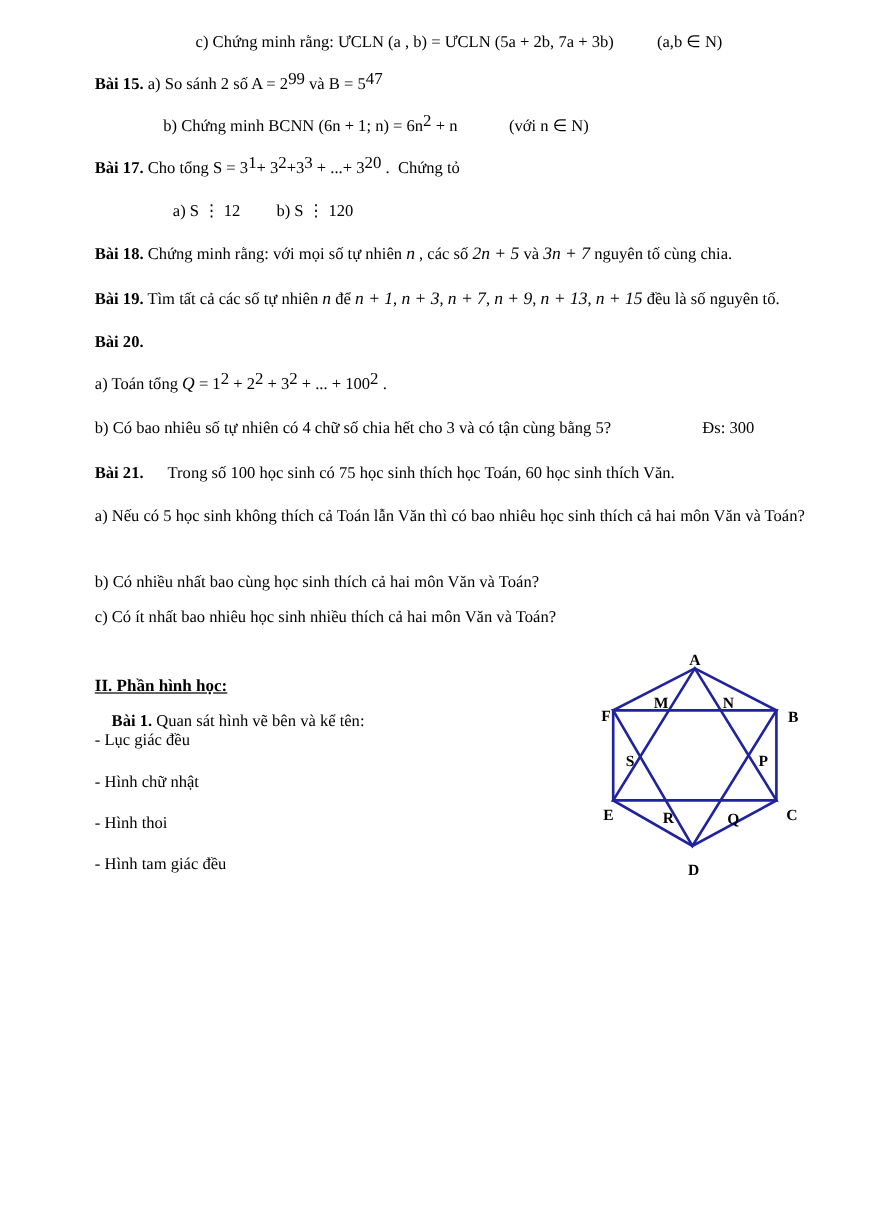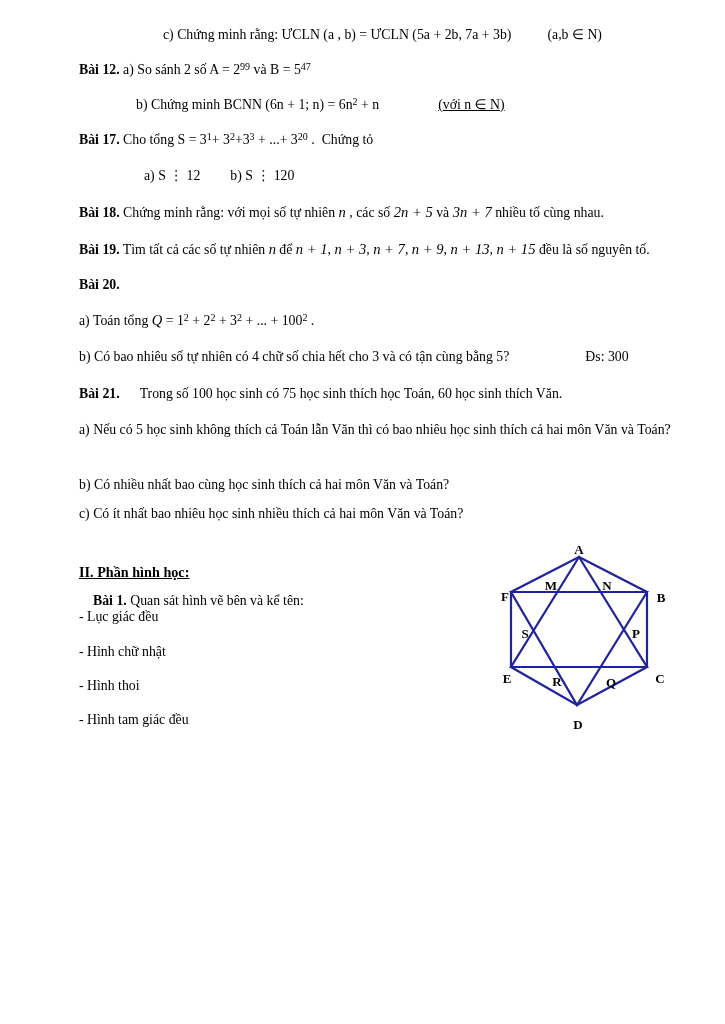--- a/index.html
+++ b/index.html
@@ -19,21 +19,21 @@
   }
   .par {
     position: absolute;
     line-height: 18px;
     white-space: nowrap;
   }
   .par span { white-space: pre; }
   .b  { font-weight: bold; }
   .u  { text-decoration: underline; }
   .m  { font-style: italic; font-size: 14.6px; }
-  .sup { font-size: 10px; position: relative; top: -4.5px; }
+  .sup { font-size: 14px; position: relative; top: -4.5px; }
 
   
   .p1  { top: 26px;  left: 163px; }
   .p2  { top: 61px;  left: 79px;  }
   .p3  { top: 96px;  left: 136px; }
   .p4  { top: 131px; left: 79px;  }
   .p5  { top: 167px; left: 121px; margin-left: 23px; }
   .p6  { top: 203px; left: 79px;  }
   .p7  { top: 240px; left: 79px;  }
   .p8  { top: 276px; left: 79px;  }
@@ -63,25 +63,25 @@
     font-size: 13px;
     fill: #000000;
   }
 </style>
 </head>
 <body>
 
 <div class="page">
   <div id="doc-body">
       <div class="par p1"><span>c) Chứng minh rằng: ƯCLN (a , b) = ƯCLN (5a + 2b, 7a + 3b)</span><span style="margin-left: 36px;">(a,b ∈ N)</span></div>
-      <div class="par p2"><span class="b">Bài 12.</span><span> a) So sánh 2 số A = 2</span><span class="sup">99</span><span> và B = 5</span><span class="sup">47</span></div>
-      <div class="par p3"><span>b) Chứng minh BCNN (6n + 1; n) = 6n</span><span class="sup">2</span><span> + n</span><span style="margin-left: 59px; text-decoration: underline;">(với n ∈ N)</span></div>
+      <div class="par p2"><span class="b">Bài 15.</span><span> a) So sánh 2 số A = 2</span><span class="sup">99</span><span> và B = 5</span><span class="sup">47</span></div>
+      <div class="par p3"><span>b) Chứng minh BCNN (6n + 1; n) = 6n</span><span class="sup">2</span><span> + n</span><span style="margin-left: 43px;">(với n ∈ N)</span></div>
       <div class="par p4"><span class="b">Bài 17.</span><span> Cho tổng S = 3</span><span class="sup">1</span><span>+ 3</span><span class="sup">2</span><span>+3</span><span class="sup">3</span><span> + ...+ 3</span><span class="sup">20</span><span> .</span><span style="margin-left: 7px;">Chứng tỏ</span></div>
       <div class="par p5"><span>a) S ⋮ 12</span><span style="margin-left: 30px;">b) S ⋮ 120</span></div>
-      <div class="par p6"><span class="b">Bài 18.</span><span> Chứng minh rằng: với mọi số tự nhiên </span><span class="m">n</span><span> , các số </span><span class="m">2n + 5</span><span> và </span><span class="m">3n + 7</span><span> nhiều tố cùng nhau.</span></div>
+      <div class="par p6"><span class="b">Bài 18.</span><span> Chứng minh rằng: với mọi số tự nhiên </span><span class="m">n</span><span> , các số </span><span class="m">2n + 5</span><span> và </span><span class="m">3n + 7</span><span> nguyên tố cùng chia.</span></div>
       <div class="par p7"><span class="b">Bài 19.</span><span> Tìm tất cả các số tự nhiên </span><span class="m">n</span><span> để </span><span class="m">n + 1</span><span>, </span><span class="m">n + 3</span><span>, </span><span class="m">n + 7</span><span>, </span><span class="m">n + 9</span><span>, </span><span class="m">n + 13</span><span>, </span><span class="m">n + 15</span><span> đều là số nguyên tố.</span></div>
       <div class="par p8"><span class="b">Bài 20.</span></div>
       <div class="par p9"><span>a) Toán tổng </span><span class="m">Q</span><span> = 1</span><span class="sup">2</span><span> + 2</span><span class="sup">2</span><span> + 3</span><span class="sup">2</span><span> + ... + 100</span><span class="sup">2</span><span> .</span></div>
       <div class="par p10"><span>b) Có bao nhiêu số tự nhiên có 4 chữ số chia hết cho 3 và có tận cùng bằng 5?</span><span style="margin-left: 76px;">Đs: 300</span></div>
       <div class="par p11"><span class="b">Bài 21.</span><span style="margin-left: 20px; text-align: center;">Trong số 100 học sinh có 75 học sinh thích học Toán, 60 học sinh thích Văn.</span></div>
       <div class="par p12"><span>a) Nếu có 5 học sinh không thích cả Toán lẫn Văn thì có bao nhiêu học sinh thích cả hai môn Văn và Toán?</span></div>
       <div class="par p13"><span>b) Có nhiều nhất bao cùng học sinh thích cả hai môn Văn và Toán?</span></div>
       <div class="par p14"><span>c) Có ít nhất bao nhiêu học sinh nhiều thích cả hai môn Văn và Toán?</span></div>
       <div class="par p15"><span class="b u">II. Phần hình học:</span></div>
       <div class="par p16"><span class="b">Bài 1.</span><span> Quan sát hình vẽ bên và kể tên:</span></div>

